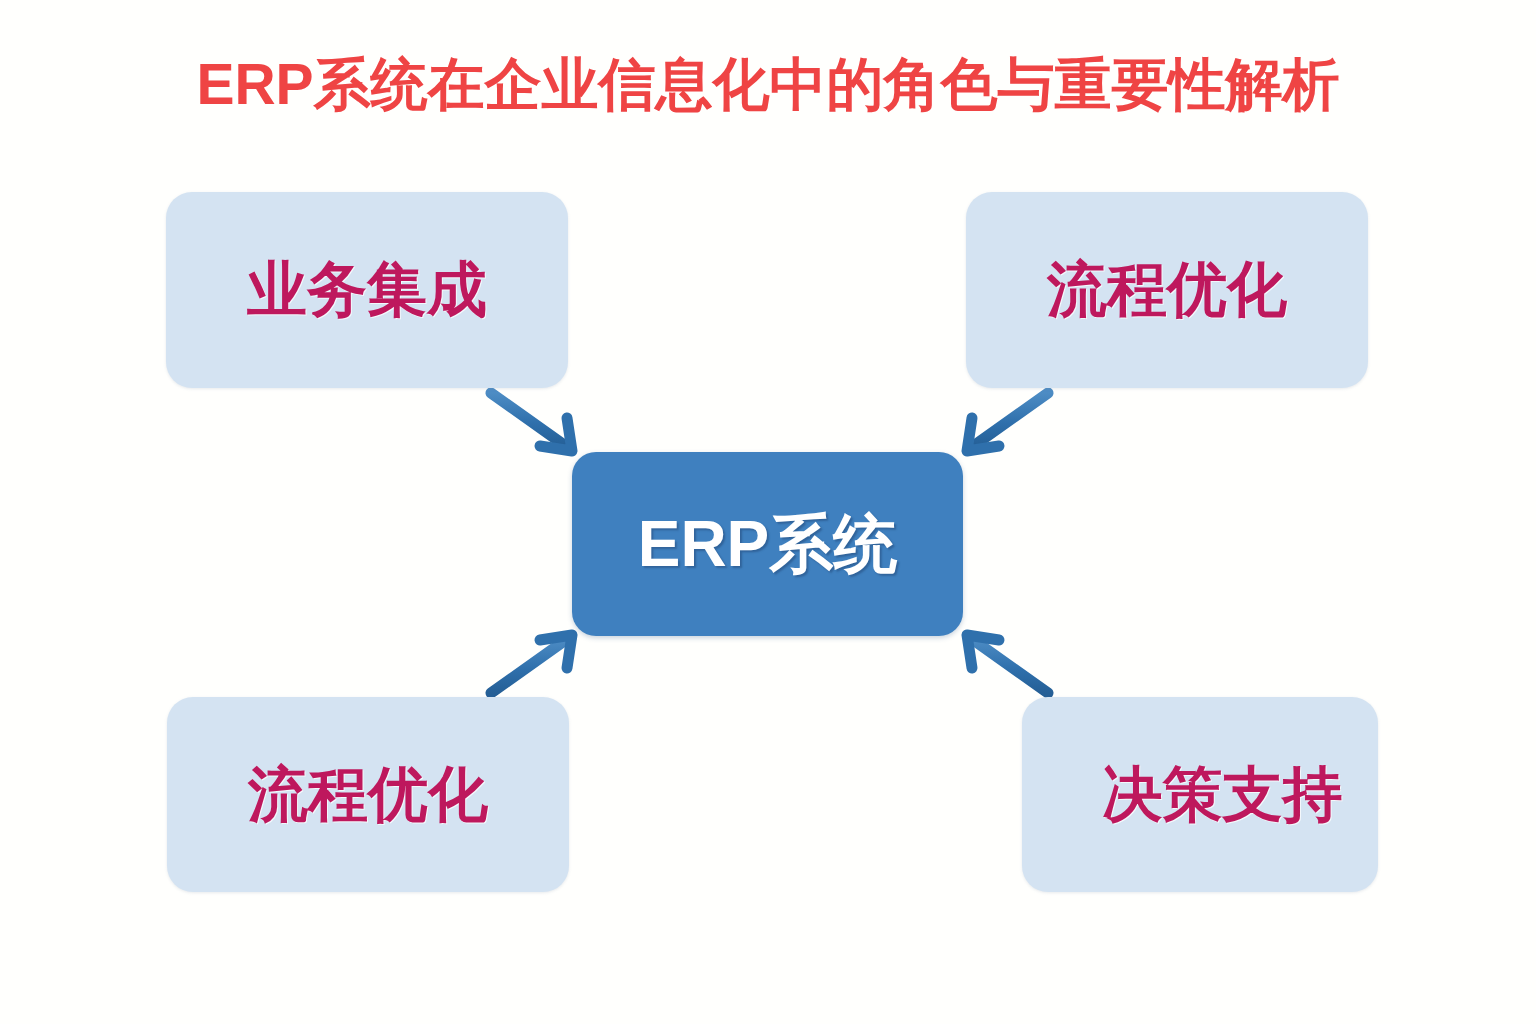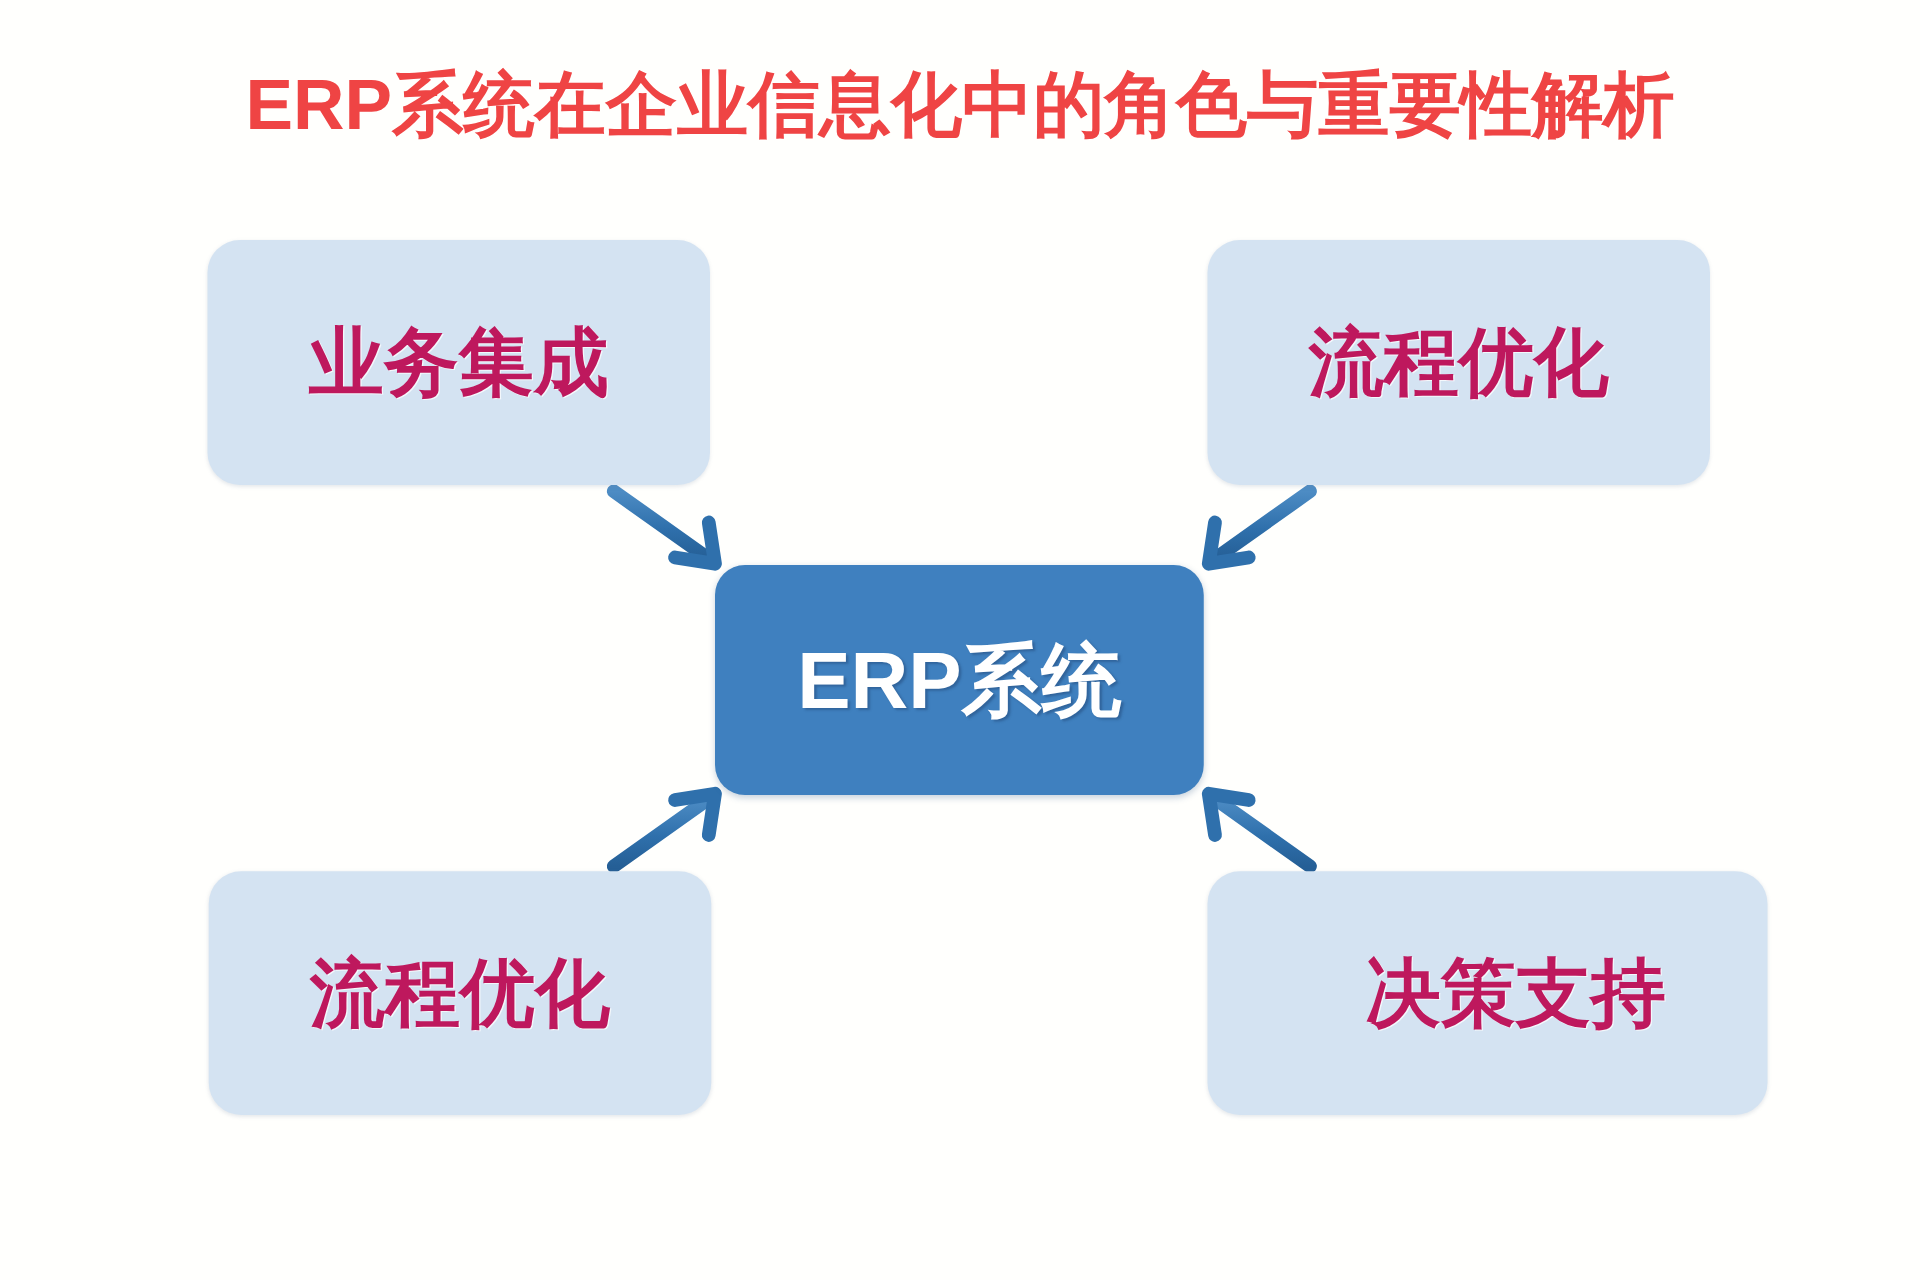--- a/index.html
+++ b/index.html
@@ -78,21 +78,21 @@
   .node.central .node-label {
     font-size: 64px;
     color: #ffffff;
     text-shadow: 2px 2px 2px rgba(30,65,110,0.45);
   }
 
   
   #node-business-integration { left: 166px;  top: 192px; width: 402px; height: 196px; }
   #node-data-management      { left: 966px;  top: 192px; width: 402px; height: 196px; }
   #node-process-optimization { left: 167px;  top: 697px; width: 402px; height: 195px; }
-  #node-decision-support     { left: 966px;  top: 697px; width: 448px; height: 195px; padding-left: 45px; }
+  #node-decision-support     { left: 1022px;  top: 697px; width: 356px; height: 195px; padding-left: 45px; }
   #node-erp-system           { left: 572px;  top: 452px; width: 391px; height: 184px; }
 </style>
 </head>
 <body>
 
 <div id="canvas">
 
   <div id="diagram-title">ERP系统在企业信息化中的角色与重要性解析</div>
 
   <svg id="arrow-layer" viewBox="0 0 1536 1024">

